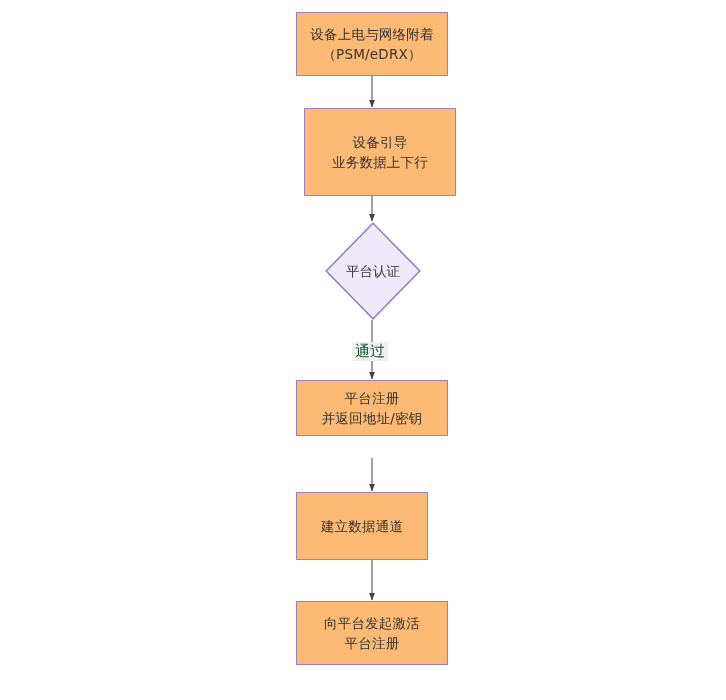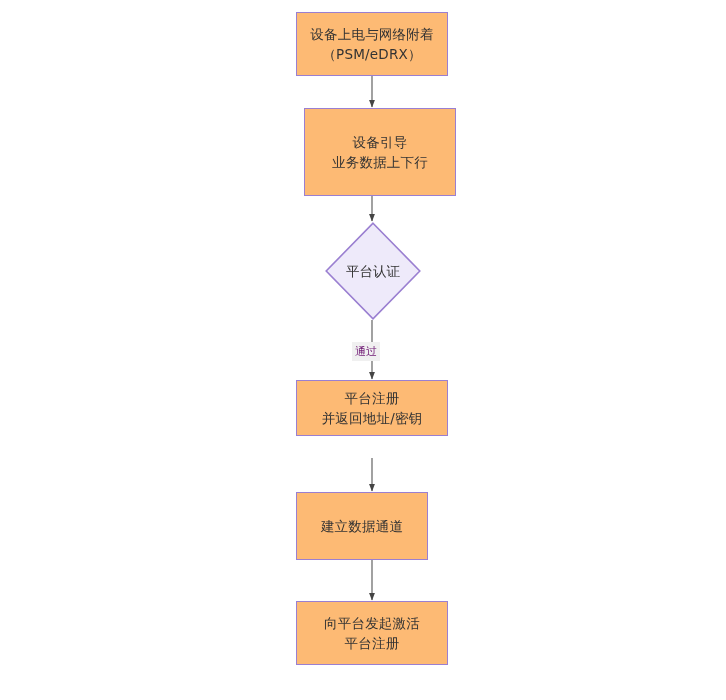--- a/index.html
+++ b/index.html
@@ -87,22 +87,22 @@
     top: 0;
     width: 726px;
     height: 700px;
     pointer-events: none;
   }
 
   
   .edge-label {
     position: absolute;
     background: #f0f0f0;
-    color: #701a75;
-    font-size: 11px;
+    color: #14532d;
+    font-size: 15px;
     line-height: 17px;
     padding: 1px 3px;
     white-space: nowrap;
   }
   #edge-label-pass {
     left: 352px;
     top: 342px;
   }
 </style>
 </head>

